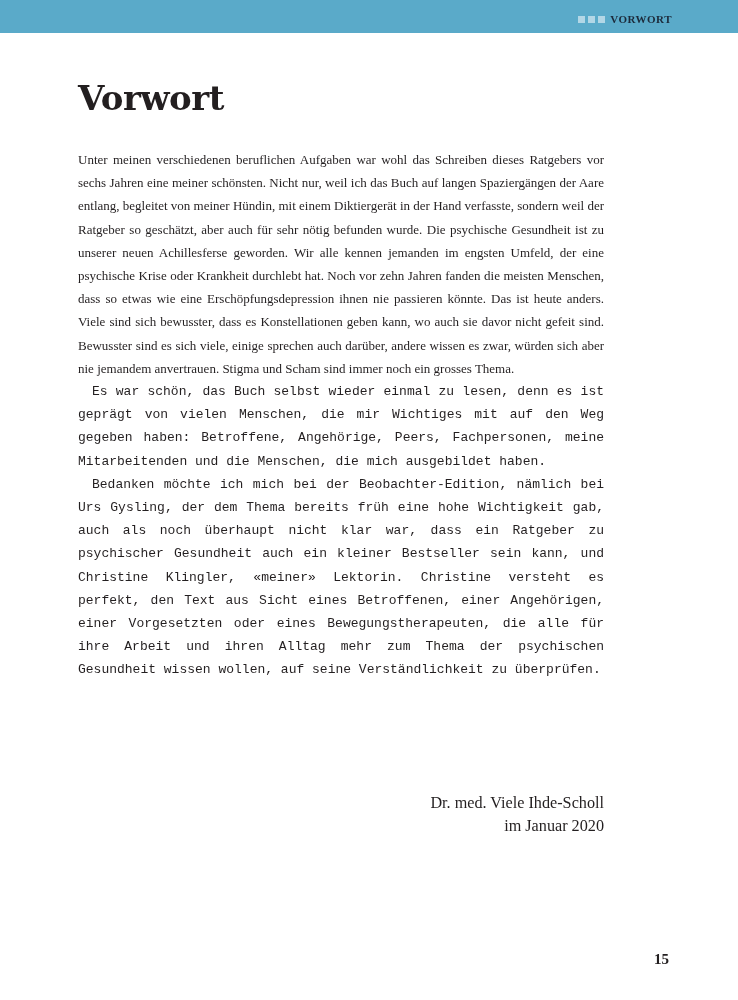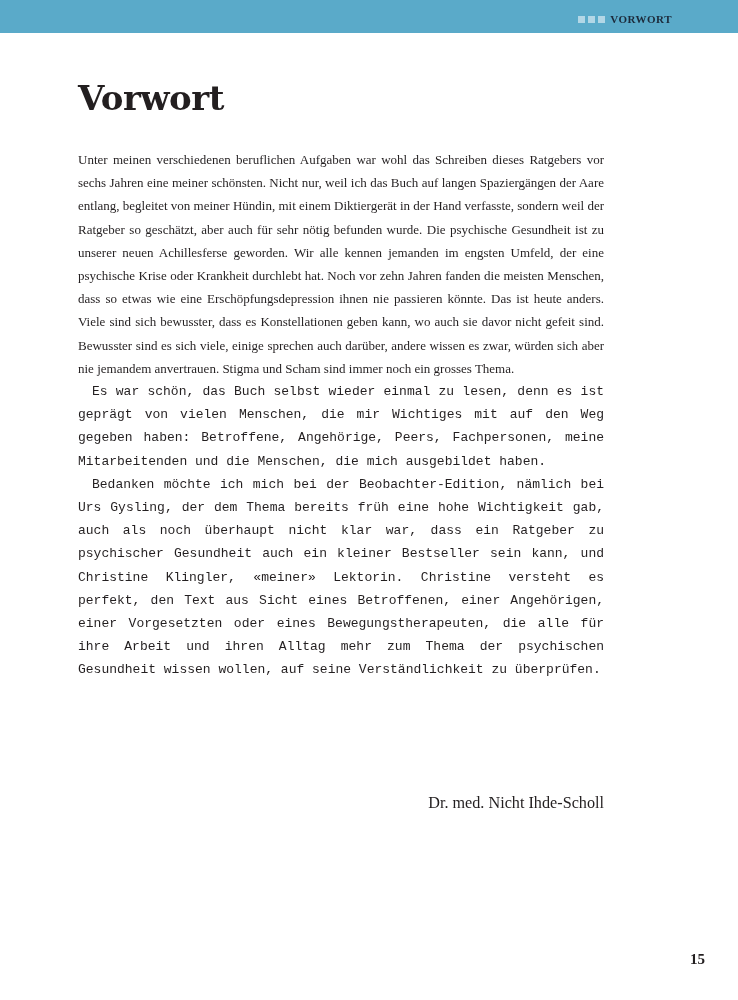--- a/index.html
+++ b/index.html
@@ -85,21 +85,20 @@
       line-height: 23.2px;
     }
     .signature div { white-space: nowrap; }
     .page-number {
       position: absolute;
       left: 654px;
       top: 951px;
       font-size: 15px;
       font-weight: bold;
       color: #231f20;
-      margin-left: 36px;
     }
   </style>
 </head>
 <body>
 
 <div class="header-bar">
   <div class="running-head">
     <div class="squares">
       <span class="sq"></span>
       <span class="sq"></span>
@@ -111,16 +110,17 @@
 
 <h1 class="title">Vorwort</h1>
 
 <div class="body-text">
   <p>Unter meinen verschiedenen beruflichen Aufgaben war wohl das Schrei­ben dieses Ratgebers vor sechs Jahren eine meiner schönsten. Nicht nur, weil ich das Buch auf langen Spaziergängen der Aare entlang, begleitet von meiner Hündin, mit einem Diktiergerät in der Hand verfasste, son­dern weil der Ratgeber so geschätzt, aber auch für sehr nötig befunden wurde. Die psychische Gesundheit ist zu unserer neuen Achillesferse ge­worden. Wir alle kennen jemanden im engsten Umfeld, der eine psychi­sche Krise oder Krankheit durchlebt hat. Noch vor zehn Jahren fanden die meisten Menschen, dass so etwas wie eine Erschöpfungsdepression ihnen nie passieren könnte. Das ist heute anders. Viele sind sich bewusster, dass es Konstellationen geben kann, wo auch sie davor nicht gefeit sind. Be­wusster sind es sich viele, einige sprechen auch darüber, andere wissen es zwar, würden sich aber nie jemandem anvertrauen. Stigma und Scham sind immer noch ein grosses Thema.</p>
   <p class="indent">Es war schön, das Buch selbst wieder einmal zu lesen, denn es ist ge­prägt von vielen Menschen, die mir Wichtiges mit auf den Weg gegeben haben: Betroffene, Angehörige, Peers, Fachpersonen, meine Mitarbeiten­den und die Menschen, die mich ausgebildet haben.</p>
   <p class="indent">Bedanken möchte ich mich bei der Beobachter-Edition, nämlich bei Urs Gysling, der dem Thema bereits früh eine hohe Wichtigkeit gab, auch als noch überhaupt nicht klar war, dass ein Ratgeber zu psychischer Gesund­heit auch ein kleiner Bestseller sein kann, und Christine Klingler, «meiner» Lektorin. Christine versteht es perfekt, den Text aus Sicht eines Betroffe­nen, einer Angehörigen, einer Vorgesetzten oder eines Bewegungsthera­peuten, die alle für ihre Arbeit und ihren Alltag mehr zum Thema der psychischen Gesundheit wissen wollen, auf seine Verständlichkeit zu über­prüfen.</p>
 </div>
 
 <div class="signature">
-  <div>Dr. med. Nicht Ihde-Scholl</div>
+  <div>Dr. med. Viele Ihde-Scholl</div>
+  <div>im Januar 2020</div>
 </div>
 
 <div class="page-number">15</div>
 
 </body></html>

